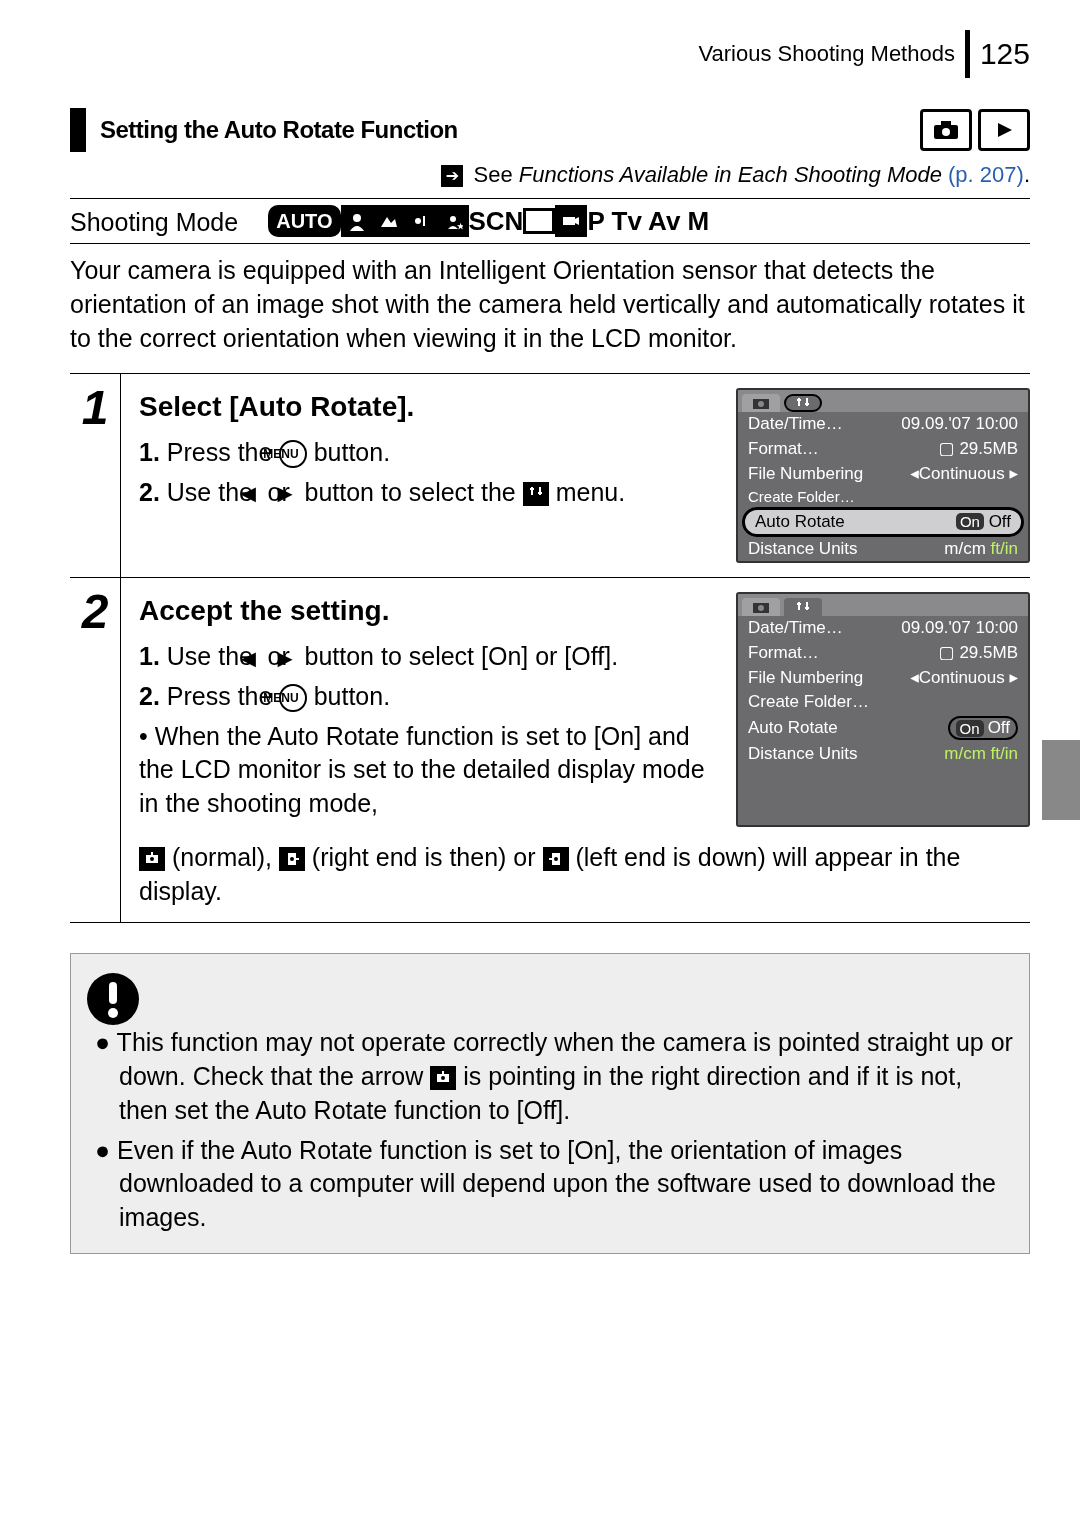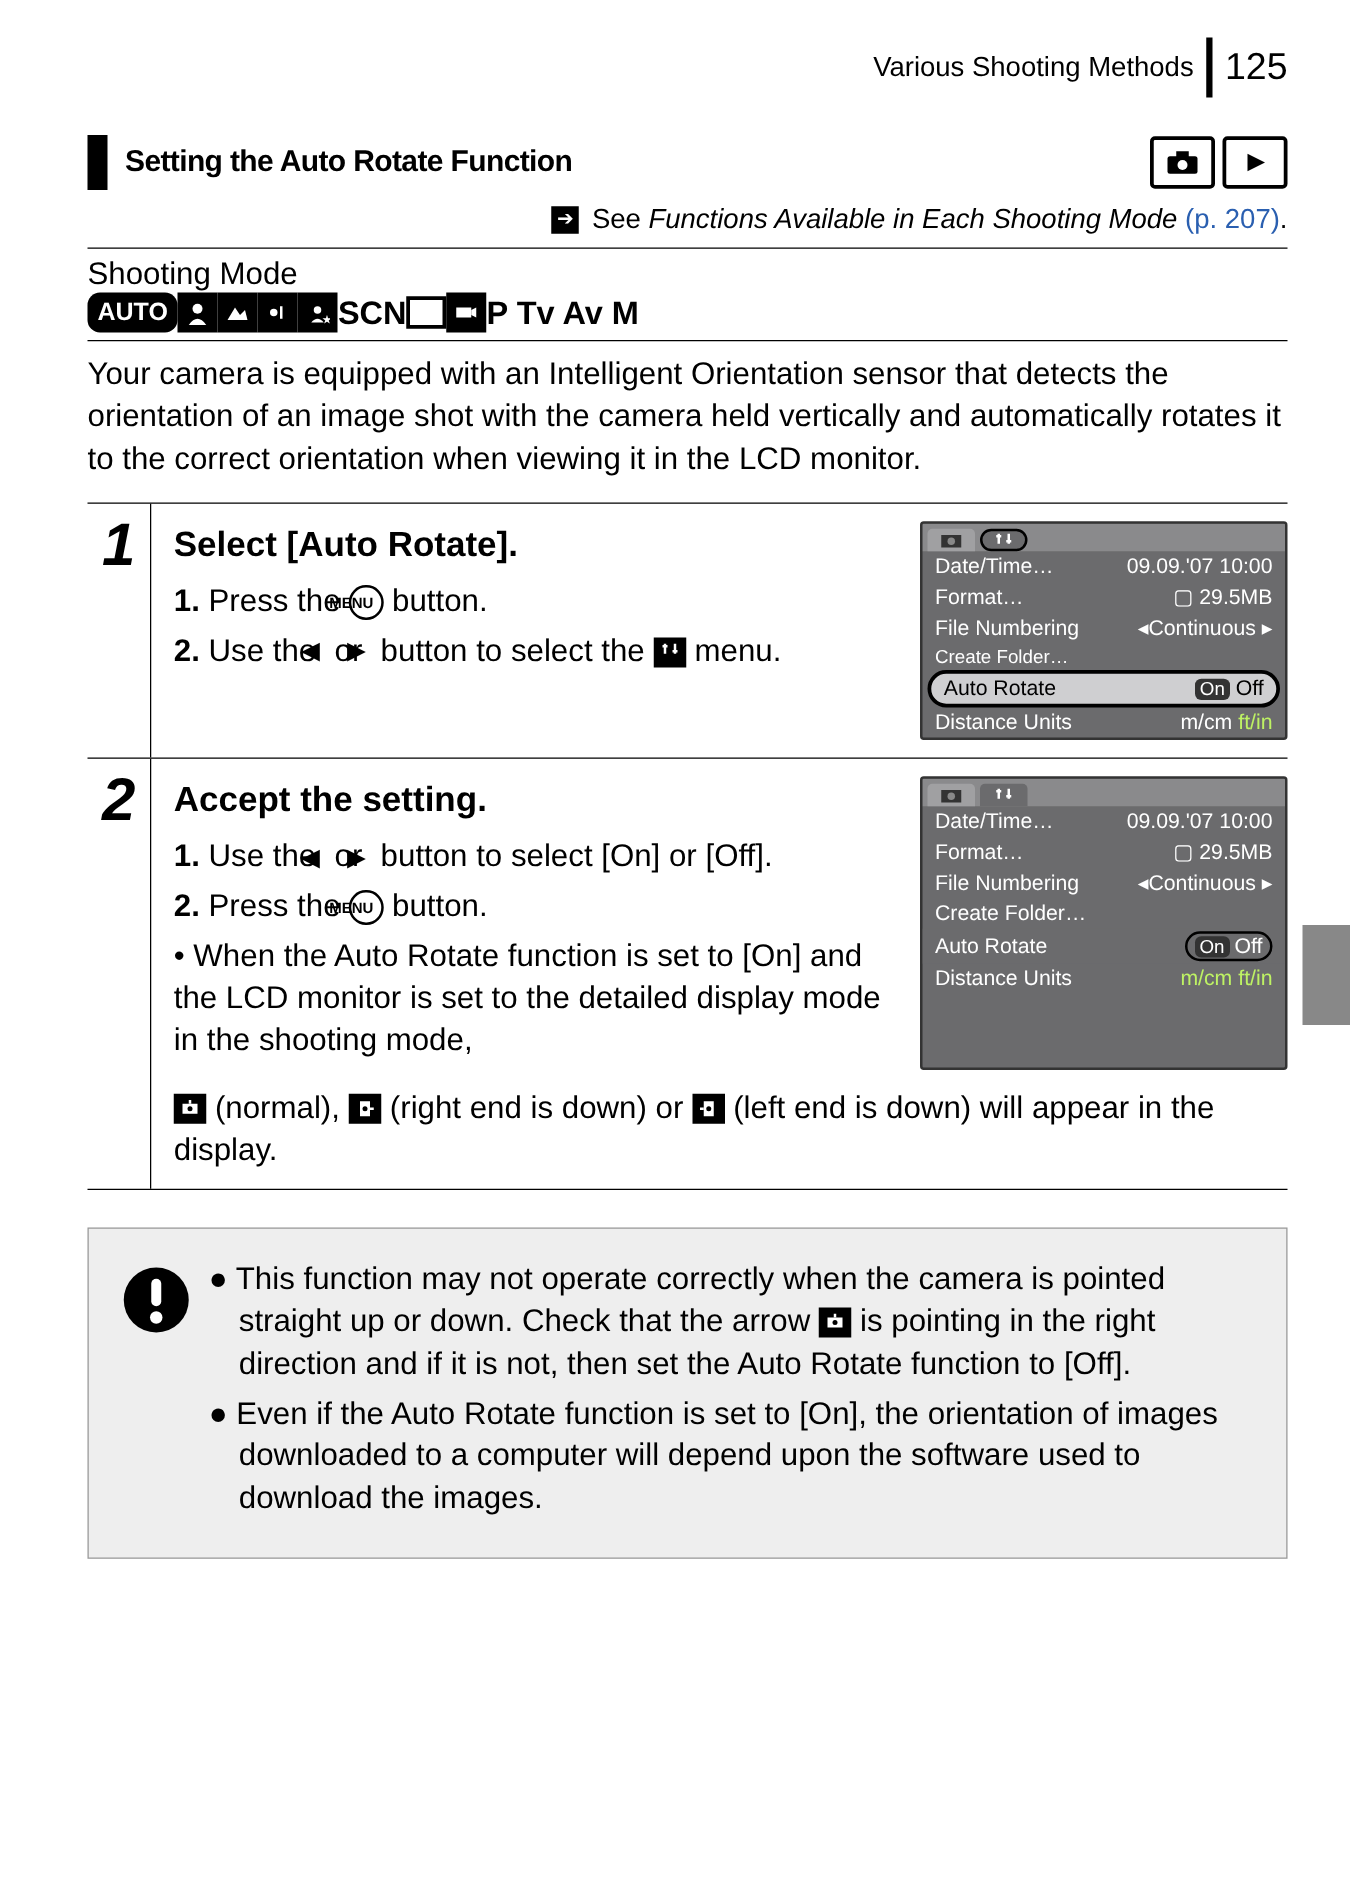--- a/index.html
+++ b/index.html
@@ -75,27 +75,26 @@
     text-align: center;
     line-height: 22px;
     font-size: 16px;
     margin-right: 4px;
     vertical-align: middle;
   }
   .see-functions em { font-style: italic; }
   .see-functions .page-ref { color: #2a5fb0; }
   .shooting-mode-row {
     display: flex;
-    align-items: flex-start;
+    align-items: flex-end;
     border: 1px solid #000;
     border-left: none;
     border-right: none;
     padding: 6px 0;
     margin-bottom: 8px;
-    flex-direction: column;
   }
   .shooting-mode-label {
     font-size: 25px;
     margin-right: 30px;
   }
   .shooting-mode-icons {
     display: flex;
     align-items: center;
     gap: 0;
     font-size: 26px;
@@ -252,21 +251,22 @@
     color: #fff;
     border-radius: 5px;
     padding: 0 4px;
     font-size: 15px;
   }
   .note-wrap {
     display: flex;
     margin-top: 30px;
     background: #eee;
     border: 1px solid #999;
-    padding: 24px;
+    padding: 12px;
+    flex-direction: column;
   }
   .note-icon {
     width: 60px;
     flex-shrink: 0;
     display: flex;
     align-items: flex-start;
     justify-content: center;
     padding-top: 6px;
   }
   .note-icon svg { width: 54px; height: 54px; }
@@ -497,21 +497,21 @@
               <rect x="3" y="5" width="12" height="8" fill="#fff"></rect>
               <circle cx="9" cy="9" r="2" fill="#000"></circle>
               <rect x="8" y="2" width="2" height="3" fill="#fff"></rect>
             </svg>
           </span><span> (normal), </span><span class="inline-icon black-box">
             <svg width="18" height="18" viewBox="0 0 18 18">
               <rect x="5" y="3" width="8" height="12" fill="#fff"></rect>
               <circle cx="9" cy="9" r="2" fill="#000"></circle>
               <rect x="13" y="8" width="3" height="2" fill="#fff"></rect>
             </svg>
-          </span><span> (right end is down) or </span><span class="inline-icon black-box">
+          </span><span> (right end is then) or </span><span class="inline-icon black-box">
             <svg width="18" height="18" viewBox="0 0 18 18">
               <rect x="5" y="3" width="8" height="12" fill="#fff"></rect>
               <circle cx="9" cy="9" r="2" fill="#000"></circle>
               <rect x="2" y="8" width="3" height="2" fill="#fff"></rect>
             </svg>
           </span><span> (left end is down) will appear in the display.</span>
       </div>
     </div>
   </div>
 

